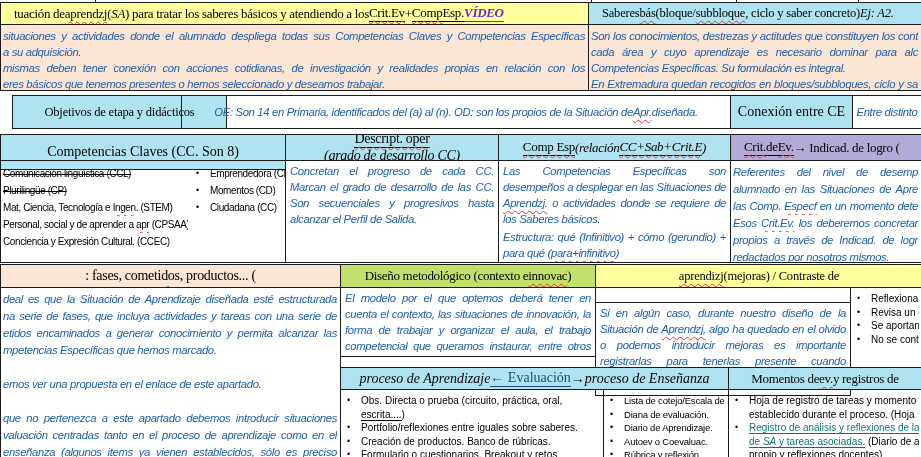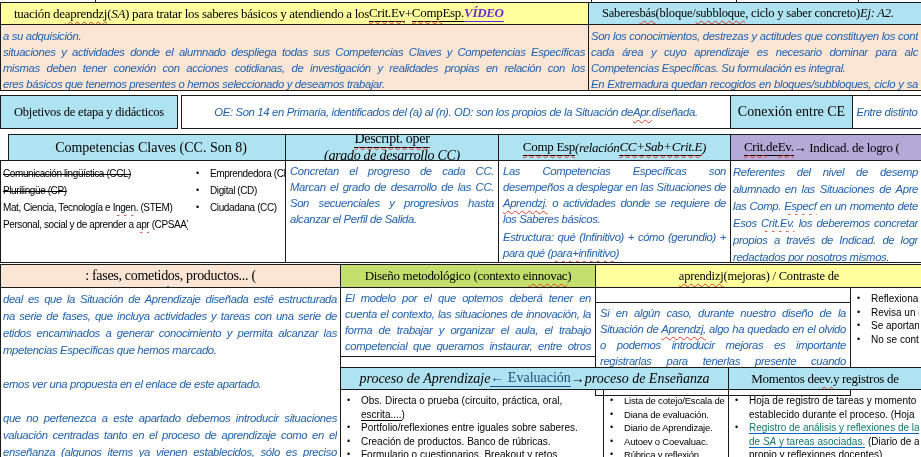--- a/index.html
+++ b/index.html
@@ -82,42 +82,42 @@
     </div>
   <div class="cell bg-c hdr hdr-left h125 nbr" style="left:588px;top:2px;width:333px;height:23px">
       <span>Saberes </span>
       <span class="w">bás</span>
       <span> (bloque/</span>
       <span class="w">subbloque</span>
       <span>, ciclo y saber concreto) </span>
       <span class="it">Ej: A2.</span>
     </div>
   <div class="cell bg-t blue-i t11 lines lh16" style="left:0;top:24px;width:589px;height:67px">
+      <div class="ln fill">situaciones y actividades donde el alumnado despliega todas sus Competencias Claves y Competencias Específicas</div>
       <div class="ln">a su adquisición.</div>
-      <div class="ln fill">situaciones y actividades donde el alumnado despliega todas sus Competencias Claves y Competencias Específicas</div>
       <div class="ln fill">mismas deben tener conexión con acciones cotidianas, de investigación y realidades propias en relación con los</div>
       <div class="ln">eres básicos que tenemos presentes o hemos seleccionado y deseamos trabajar.</div>
     </div>
   <div class="cell bg-t blue-i t11 lines lh16 nbr" style="left:588px;top:24px;width:333px;height:67px">
       <div class="ln fill">Son los conocimientos, destrezas y actitudes que constituyen los cont</div>
       <div class="ln fill">cada área y cuyo aprendizaje es necesario dominar para alc</div>
       <div class="ln">Competencias Específicas. Su formulación es integral.</div>
       <div class="ln fill"><span>En Extremadura quedan recogidos en bloques/</span><span class="w">subbloques</span><span>, ciclo y sa</span></div>
     </div>
 
-  <div class="cell bg-c hdr h125" style="left:0;top:95px;width:178px;height:34px">Objetivos de etapa y didácticos</div>
+  <div class="cell bg-c hdr h125" style="left:12px;top:95px;width:215px;height:34px">Objetivos de etapa y didácticos</div>
   <div class="cell blue-i t11 center-line" style="left:181px;top:95px;width:550px;height:34px">
       <span>OE: Son 14 en Primaria, identificados del (a) al (n). OD: son los propios de la Situación de </span>
       <span class="w">Apr.</span>
       <span> diseñada.</span>
     </div>
   <div class="cell bg-c hdr" style="left:730px;top:95px;width:123px;height:34px">Conexión entre CE</div>
   <div class="cell blue-i t11 center-line nbr" style="left:852px;top:95px;width:69px;height:34px">Entre distinto</div>
 
-  <div class="cell bg-c hdr" style="left:8px;top:134px;width:286px;height:27px">Competencias Claves (CC. Son 8)</div>
+  <div class="cell bg-c hdr" style="left:0;top:134px;width:286px;height:36px">Competencias Claves (CC. Son 8)</div>
   <div class="cell bg-c hdr h12" style="left:285px;top:134px;width:214px;height:27px">
       <span class="u w">Descript. oper</span>
       <span> </span>
       <span class="it">(grado de desarrollo CC)</span>
     </div>
   <div class="cell bg-c hdr h13" style="left:498px;top:134px;width:233px;height:27px">
       <span class="u w">Comp Esp</span>
       <span> </span>
       <span class="it">(relación </span>
       <span class="it u w">CC+Sab+Crit.E</span>
@@ -142,29 +142,33 @@
             <span class="litx"><span class="st">Plurilingüe (CP)</span></span>
           </div>
           <div class="li">
             <span class="blt"></span>
             <span class="litx"><span>Mat, Ciencia, Tecnología e </span><span class="w">Ingen.</span><span> (STEM)</span></span>
           </div>
           <div class="li">
             <span class="blt"></span>
             <span class="litx"><span>Personal, social y de aprender a </span><span class="w">apr</span><span> (CPSAA)</span></span>
           </div>
+          <div class="li">
+            <span class="blt"></span>
+            <span class="litx">Conciencia y Expresión Cultural. (CCEC)</span>
+          </div>
         </div>
       <div class="list cc-list" style="flex:1">
           <div class="li">
             <span class="blt">•</span>
             <span class="litx">Emprendedora (CE)</span>
           </div>
           <div class="li">
             <span class="blt">•</span>
-            <span class="litx">Digital (CD)</span>
+            <span class="litx">Momentos (CD)</span>
           </div>
           <div class="li">
             <span class="blt">•</span>
             <span class="litx">Ciudadana (CC)</span>
           </div>
         </div>
     </div>
   </div>
   <div class="cell blue-i t11 para" style="left:285px;top:160px;width:214px;height:103px">Concretan el progreso de cada CC. Marcan el grado de desarrollo de las CC. Son secuenciales y progresivos hasta alcanzar el Perfil de Salida.</div>
   <div class="cell blue-i t11" style="left:498px;top:160px;width:233px;height:103px">

